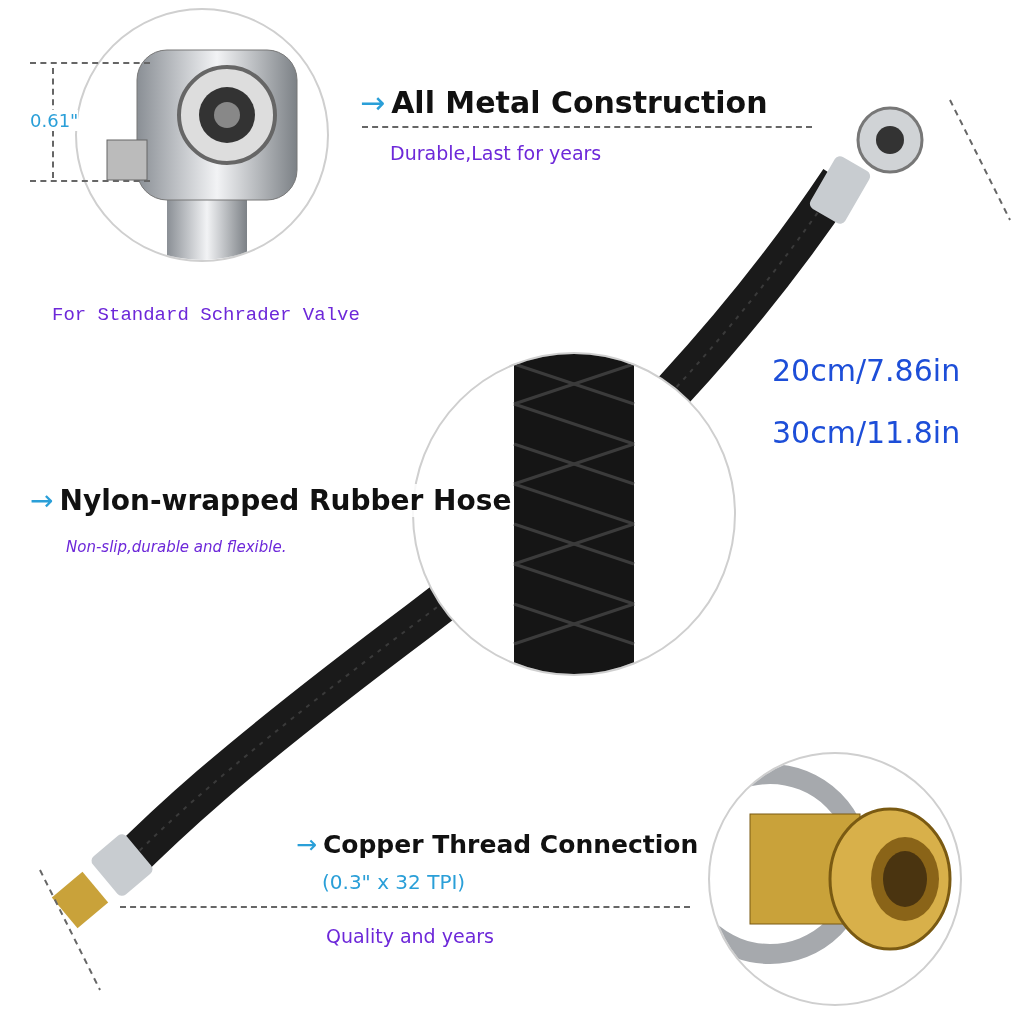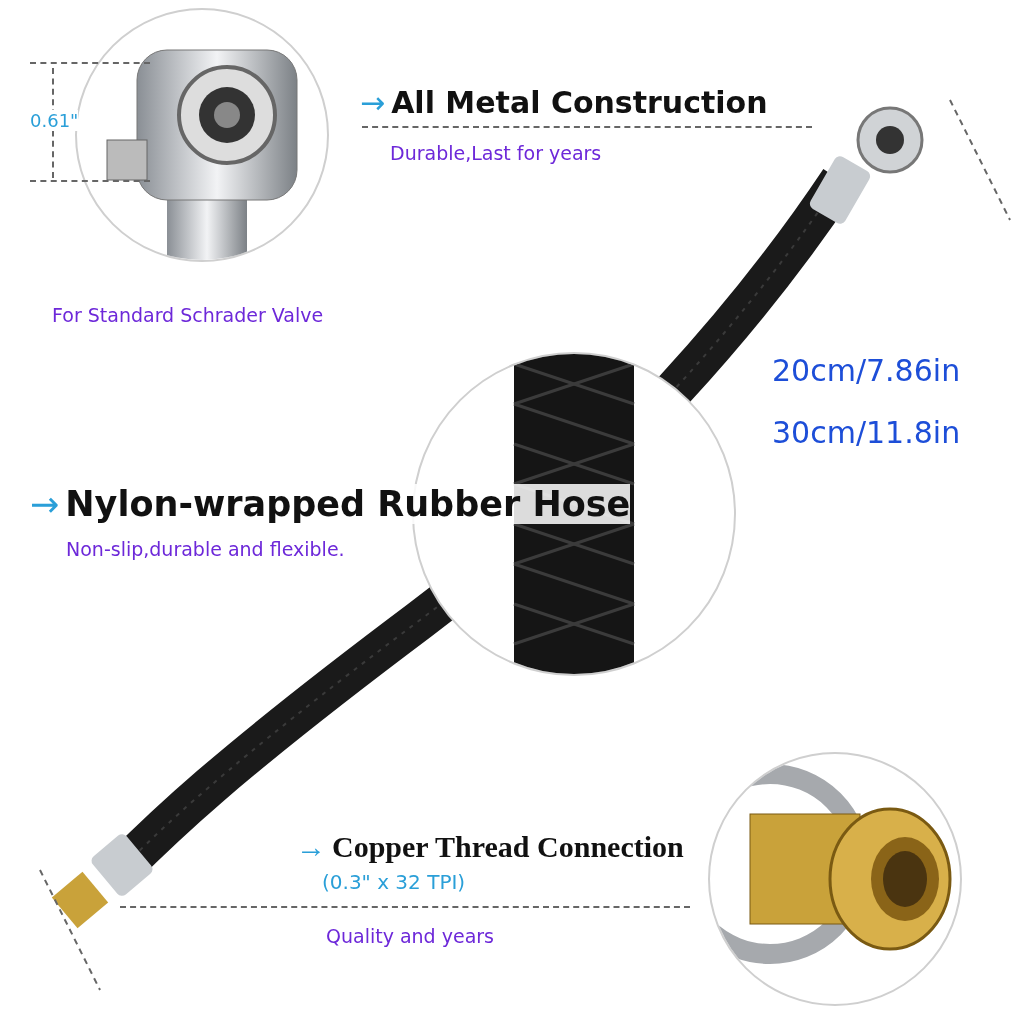--- a/index.html
+++ b/index.html
@@ -32,21 +32,21 @@
     <circle cx="150" cy="105" r="28" fill="#333"></circle>
     <circle cx="150" cy="105" r="13" fill="#888"></circle>
     <rect x="30" y="130" width="40" height="40" fill="#bbb" stroke="#666"></rect>
   </svg>
 </div>
 
 <div class="dash" style="left:30px;top:62px;width:120px;"></div>
 <div class="dash" style="left:30px;top:180px;width:120px;"></div>
 <div class="vdash" style="left:52px;top:68px;height:110px;"></div>
 <div class="abs blue" style="left:30px;top:110px;font-size:18px;background:#fff;">0.61"</div>
-<div class="sub" style="left:52px;top:304px;font-size:19px;">For Standard Schrader Valve</div>
+<div class="sub" style="left:52px;top:304px;font-size:19px;font-family:Liberation Mono, monospace;">For Standard Schrader Valve</div>
 
 <div class="title" style="left:360px;top:85px;font-size:30px;">
   <span class="arrow">→</span><span>All Metal Construction</span>
 </div>
 <div class="dash" style="left:362px;top:126px;width:450px;"></div>
 <div class="sub" style="left:390px;top:142px;font-size:19px;">Durable,Last for years</div>
 
 <svg class="abs" style="left:0;top:0" width="1024" height="1024">
   <path d="M840 180 C 760 300, 620 470, 420 620 S 160 830, 120 870" stroke="#1a1a1a" stroke-width="40" fill="none"></path>
   <path d="M840 180 C 760 300, 620 470, 420 620 S 160 830, 120 870" stroke="#3a3a3a" stroke-width="2" stroke-dasharray="4 6" fill="none"></path>
@@ -75,33 +75,33 @@
         <line x1="220" y1="90" x2="100" y2="130"></line>
       <line x1="220" y1="170" x2="100" y2="210"></line>
         <line x1="220" y1="250" x2="100" y2="290"></line>
     </g>
   </svg>
 </div>
 
 <div class="dim" style="left:772px;top:352px;">20cm/7.86in</div>
 <div class="dim" style="left:772px;top:414px;">30cm/11.8in</div>
 
-<div class="title" style="left:30px;top:484px;font-size:35px;background:rgba(255,255,255,0.85);">
+<div class="title" style="left:30px;top:484px;font-size:28px;background:rgba(255,255,255,0.85);">
   <span class="arrow">→</span><span>Nylon-wrapped Rubber Hose</span>
 </div>
-<div class="sub" style="left:66px;top:538px;font-size:19px;">Non-slip,durable and flexible.</div>
+<div class="sub" style="left:66px;top:538px;font-size:15px;font-style:italic;">Non-slip,durable and flexible.</div>
 
 <div class="circle" style="left:708px;top:752px;width:250px;height:250px;">
   <svg width="250" height="250">
     <circle cx="60" cy="110" r="90" fill="none" stroke="#a6a9ad" stroke-width="20"></circle>
     <rect x="40" y="60" width="110" height="110" fill="#c9a23a" stroke="#7a5a12"></rect>
     <ellipse cx="180" cy="125" rx="60" ry="70" fill="#d8b04a" stroke="#7a5a12" stroke-width="3"></ellipse>
     <ellipse cx="195" cy="125" rx="34" ry="42" fill="#8a6418"></ellipse>
     <ellipse cx="195" cy="125" rx="22" ry="28" fill="#4a3410"></ellipse>
   </svg>
 </div>
 
-<div class="title" style="left:296px;top:830px;font-size:30px;font-family:Liberation Serif, serif;">
+<div class="title" style="left:296px;top:830px;font-size:25px;">
   <span class="arrow">→</span><span>Copper Thread Connection</span>
 </div>
 <div class="sub blue" style="left:322px;top:870px;font-size:20px;color:#2a9fd8;">(0.3" x 32 TPI)</div>
 <div class="dash" style="left:120px;top:906px;width:570px;"></div>
 <div class="sub" style="left:326px;top:925px;font-size:19px;">Quality and years</div>
 
 </body></html>

